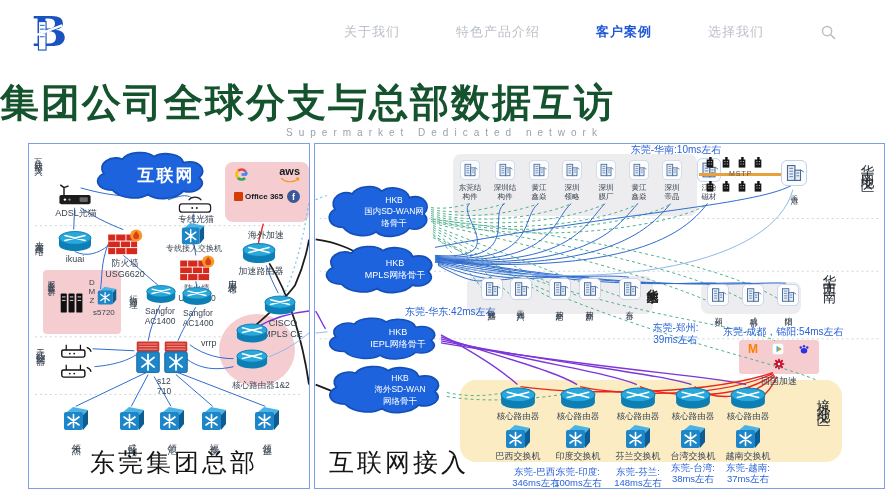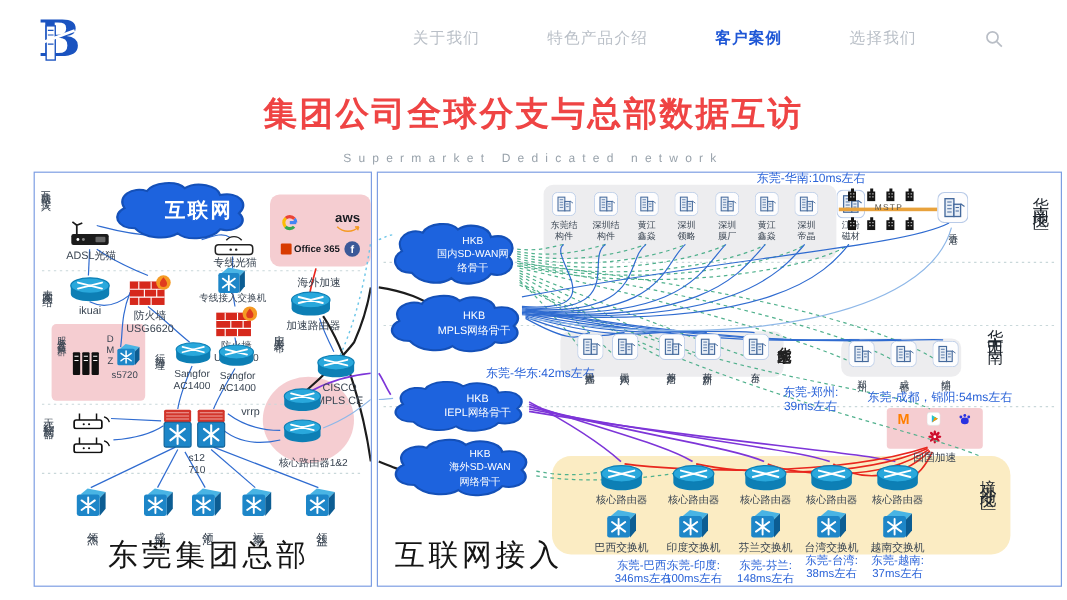--- a/index.html
+++ b/index.html
@@ -4,21 +4,21 @@
 <style>
   html,body{margin:0;padding:0;background:#fff;}
   body{font-family:"Liberation Sans","DejaVu Sans",sans-serif;}
   .stage{position:relative;width:889px;height:500px;background:#fff;overflow:hidden;}
   
   .nav{position:absolute;top:0;left:0;right:0;height:64px;display:flex;align-items:center;justify-content:flex-end;gap:56px;padding-right:52px;text-align:right;}
   .nav a{font-size:13px;color:#b9bfc7;text-decoration:none;letter-spacing:1px;}
   .nav a.active{color:#1f57d6;font-weight:700;}
   .logo{position:absolute;left:28px;top:10px;width:38px;height:44px;}
   
-  .title{position:absolute;top:76px;left:0;width:100%;text-align:center;font-family:"DejaVu Serif","Liberation Serif",serif;font-weight:700;font-size:28px;color:#ef4444;letter-spacing:2px;}
+  .title{position:absolute;top:76px;left:0;width:100%;text-align:left;font-family:"DejaVu Serif","Liberation Serif",serif;font-weight:700;font-size:39px;color:#14532d;letter-spacing:2px;}
   .subtitle{position:absolute;top:127px;left:0;width:100%;text-align:center;font-size:10px;color:#98a2ab;letter-spacing:6px;}
   
   .panel{position:absolute;background:#fff;border:1px solid #7d9ee3;box-sizing:border-box;}
   .panel-hq{left:28px;top:143px;width:282px;height:346px;}
   .panel-wan{left:314px;top:143px;width:571px;height:346px;}
   .n{position:absolute;}
   .lbl{position:absolute;font-size:9px;color:#3a4552;line-height:1.18;}
   .c{text-align:center;}
   .pre{white-space:pre-line;}
   .blue{color:#2a63d8;}
@@ -35,21 +35,21 @@
   .w{position:absolute;inset:0;width:100%;height:100%;}
   .w path{fill:none;}
   .w .b{stroke:#2f6bd0;stroke-width:1;}
   .w .lb{stroke:#8fb8e8;stroke-width:1;}
   .w .g{stroke:#4fb08c;stroke-width:1;stroke-dasharray:3 3;}
   .w .p{stroke:#7d35d8;stroke-width:1.4;}
   .w .r{stroke:#e8261d;stroke-width:1.4;}
   .w .k{stroke:#1c1c1c;stroke-width:1.8;}
   .w .cd{stroke:#6cc6e8;stroke-width:1.2;stroke-dasharray:2 3;}
   .w .sep{stroke:#c9d8da;stroke-width:1;stroke-dasharray:2 3;}
-  .appsbox{display:flex;flex-direction:column;gap:7px;padding:15px 6px;box-sizing:border-box;}
+  .appsbox{display:flex;flex-direction:column;gap:7px;padding:4px 6px;box-sizing:border-box;}
   .approw{display:flex;align-items:center;justify-content:space-between;padding:0 3px;}
   .awswrap{display:flex;flex-direction:column;align-items:center;line-height:1;}
   .awstxt{font-weight:700;font-size:11px;color:#16191f;letter-spacing:0;}
   .offtxt{font-size:8px;color:#16191f;font-weight:600;margin-left:2px;}
   .fb{width:13px;height:13px;border-radius:50%;background:#3b5998;color:#fff;font-size:9px;font-weight:700;display:flex;align-items:center;justify-content:center;}
   .offsq{width:9px;height:9px;background:#d83b01;border-radius:1px;}
   .mstpline{position:absolute;height:3px;background:#e8a23c;}
   .mstptxt{position:absolute;font-size:7px;color:#5a5347;letter-spacing:1px;}
   .accicons{display:flex;flex-wrap:wrap;align-items:center;justify-content:center;gap:3px 14px;padding-top:3px;}
   .mchar{color:#ff7f00;font-weight:800;font-size:12px;line-height:1;}

